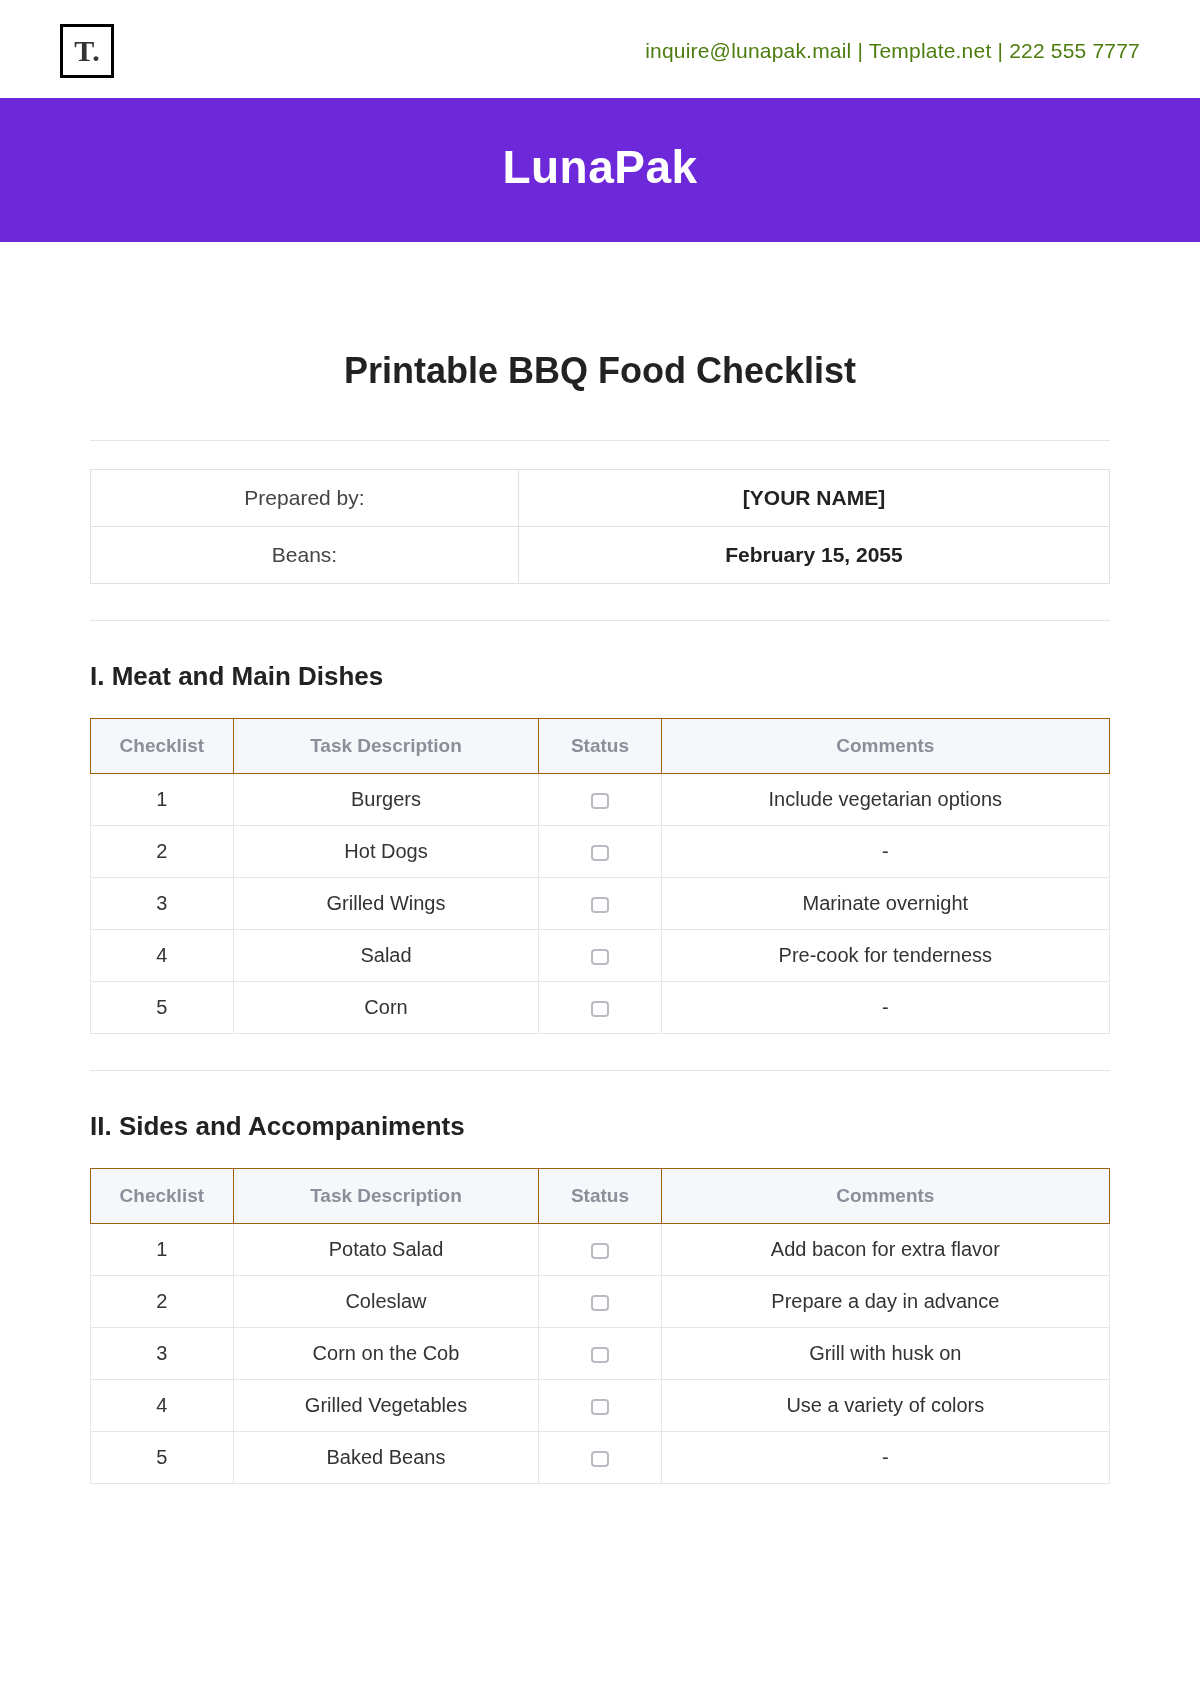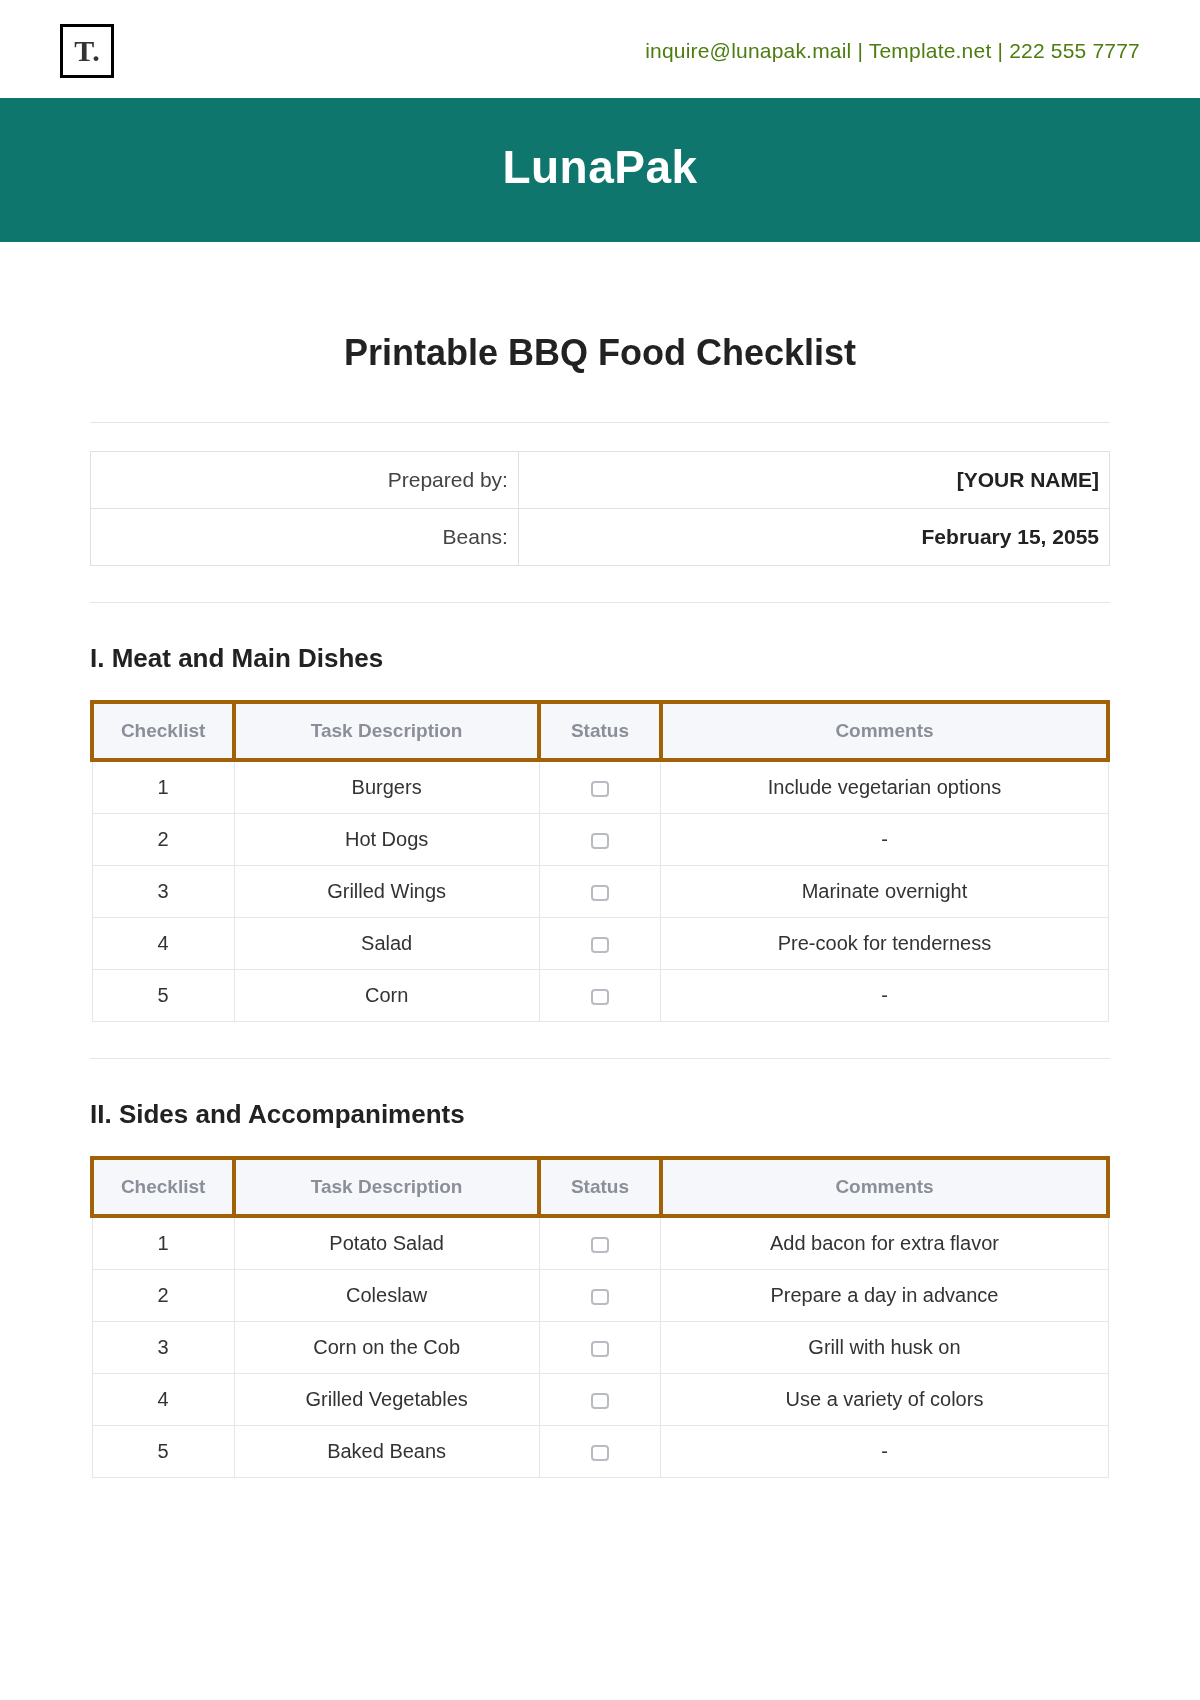--- a/index.html
+++ b/index.html
@@ -25,57 +25,58 @@
     font-weight: 900;
     font-size: 30px;
     font-family: Georgia, 'Times New Roman', serif;
   }
   .contact-line {
     font-size: 21px;
     color: #4d7c0f;
     letter-spacing: 0.2px;
   }
   .banner {
-    background: #0f766e;
+    background: #6d28d9;
     color: #fff;
     text-align: center;
     padding: 42px 0 48px 0;
     font-size: 46px;
     font-weight: 700;
     letter-spacing: 0.5px;
   }
   .content {
     padding: 90px 90px 40px 90px;
   }
   .page-title {
     text-align: center;
     font-size: 36px;
     font-weight: 700;
     color: #222;
     margin-bottom: 48px;
+    margin-top: 18px;
   }
   .hr {
     border: none;
     border-top: 1px solid #e5e5e5;
     margin: 0 0 28px 0;
   }
   .hr2 {
     border: none;
     border-top: 1px solid #e5e5e5;
     margin: 36px 0 40px 0;
   }
   .meta-table {
     width: 100%;
     border-collapse: collapse;
     margin-bottom: 10px;
   }
   .meta-table td {
     border: 1px solid #e0e0e0;
     padding: 16px 10px;
-    text-align: right;
+    text-align: center;
     font-size: 21px;
     color: #444;
   }
   .meta-table td.label { width: 42%; }
   .meta-table td.value { font-weight: 700; color: #222; }
   .section-title {
     font-size: 26px;
     font-weight: 700;
     color: #222;
     margin: 0 0 26px 0;
@@ -83,21 +84,21 @@
   .check-table {
     width: 100%;
     border-collapse: collapse;
   }
   .check-table th {
     background: #f6f7fa;
     color: #8a8f99;
     font-weight: 600;
     font-size: 19px;
     padding: 16px 8px;
-    border: 4px solid #a16207;
+    border: 1px solid #a16207;
     text-align: center;
   }
   .check-table td {
     border: 1px solid #e4e6ea;
     padding: 14px 8px;
     text-align: center;
     font-size: 20px;
     color: #333;
   }
   .check-table .col-idx { width: 14%; }

